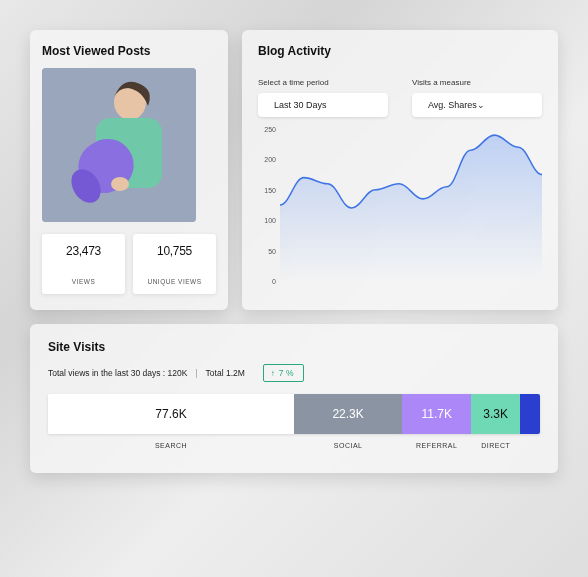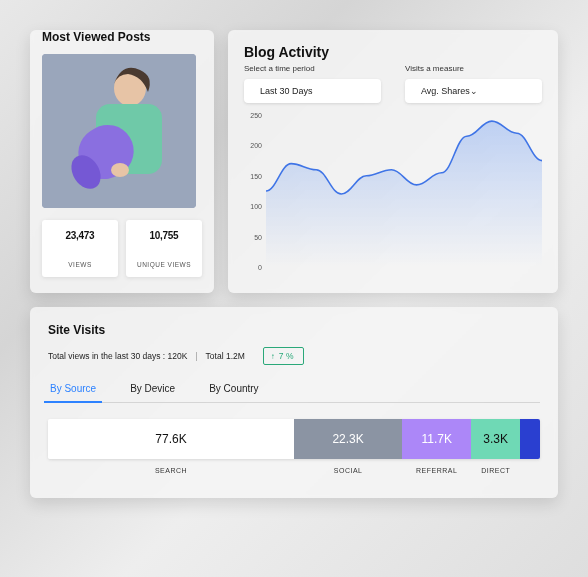--- a/index.html
+++ b/index.html
@@ -17,22 +17,22 @@
     gap: 14px;
     margin-bottom: 14px;
   }
   .card {
     background: rgba(245,245,245,0.82);
     border-radius: 6px;
     box-shadow: 0 6px 16px rgba(0,0,0,0.12);
     backdrop-filter: blur(2px);
   }
   .card-left {
-    width: 184px;
-    padding: 0 12px 16px 12px;
+    width: 198px;
+    padding: 14px 12px 16px 12px;
   }
   .card-left h3 {
     font-size: 12px;
     font-weight: 700;
     color: #111;
     margin-bottom: 10px;
   }
   .thumb {
     width: 154px;
     height: 154px;
@@ -49,40 +49,40 @@
   }
   .stat-box {
     flex: 1;
     background: #fff;
     border-radius: 3px;
     box-shadow: 0 1px 4px rgba(0,0,0,0.1);
     padding: 10px 6px 9px;
     text-align: center;
   }
   .stat-num {
-    font-size: 10px;
-    font-weight: 700;
+    font-size: 12px;
+    font-weight: 400;
     color: #111;
     letter-spacing: -0.3px;
     margin-bottom: 20px;
   }
   .stat-label {
     font-size: 6.5px;
     letter-spacing: 0.5px;
     color: #555;
   }
   .card-right {
     flex: 1;
     padding: 14px 16px 12px 16px;
   }
   .card-right h3 {
-    font-size: 14px;
+    font-size: 12px;
     font-weight: 700;
     color: #111;
-    margin-bottom: 4px;
+    margin-bottom: 20px;
   }
   .selects {
     display: flex;
     gap: 24px;
     margin-bottom: 8px;
   }
   .sel-group { flex:1; }
   .sel-label {
     font-size: 8px;
     color: #333;
@@ -287,25 +287,20 @@
     </span>
     <span class="divider">|</span>
     <span>
       <span>Total </span><span>1.2M</span>
     </span>
     <span class="badge">
       <span class="arrow">↑</span>
       <span>7 %</span>
     </span>
   </div>
-  <div class="tabs">
-    <div class="tab active">By Source</div>
-    <div class="tab">By Device</div>
-    <div class="tab">By Country</div>
-  </div>
   <div class="bar-wrap">
     <div class="bar" id="seg-bar">
         <div class="seg" style="width: 50%; background: rgb(255, 255, 255);">77.6K</div>
         <div class="seg dark" style="width: 22%; background: rgb(139, 148, 163);">22.3K</div>
         <div class="seg dark" style="width: 14%; background: rgb(172, 135, 248); text-align: right;">11.7K</div>
         <div class="seg" style="width: 10%; background: rgb(111, 217, 181);">3.3K</div>
         <div class="seg dark" style="width: 4%; background: rgb(42, 63, 208);"></div>
       </div>
     <div class="bar-labels" id="seg-labels">
         <div class="bar-label" style="width: 50%;">SEARCH</div>

